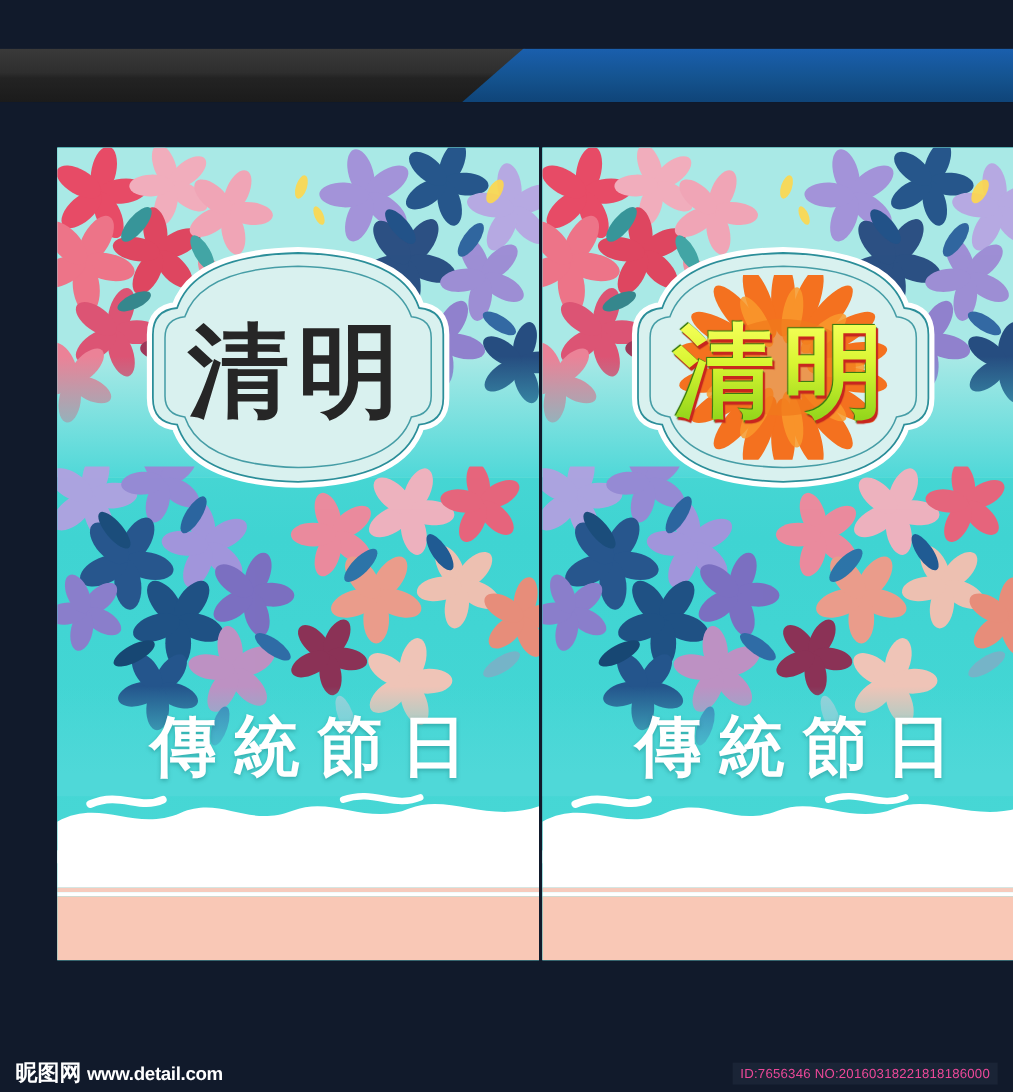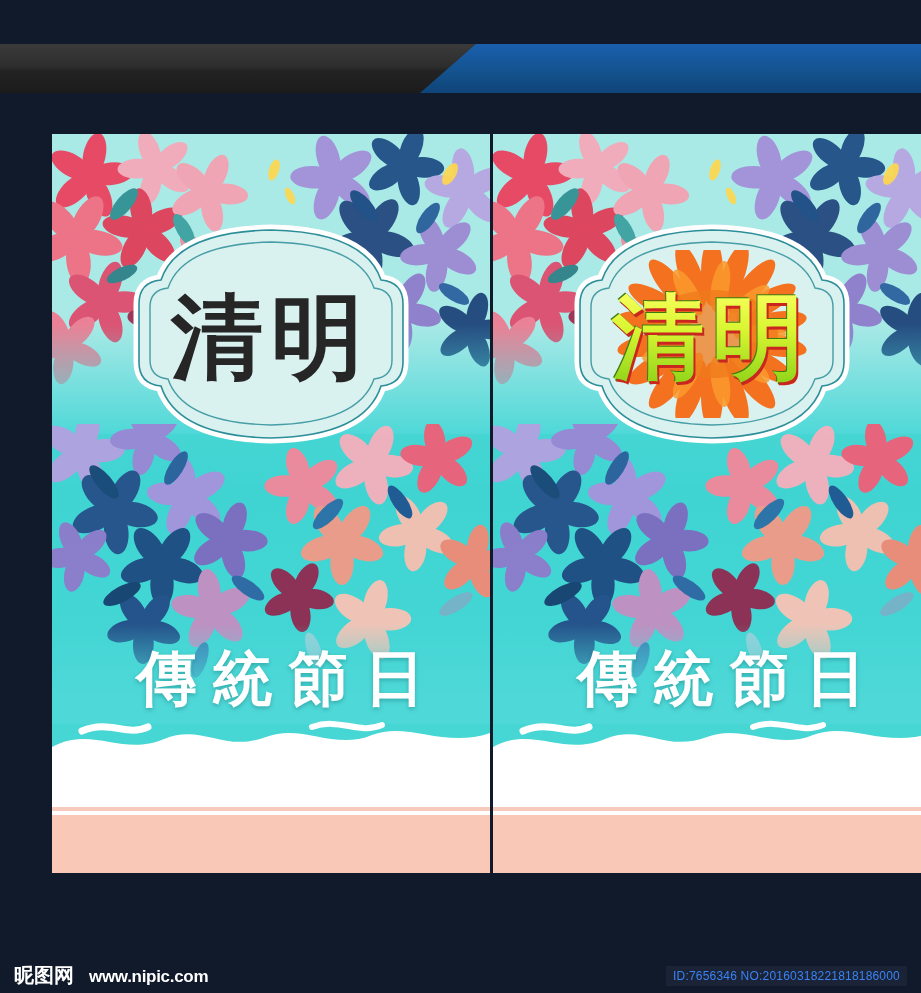--- a/index.html
+++ b/index.html
@@ -221,41 +221,41 @@
   
   #footer {
     position: absolute;
     left: 0; top: 940px;
     width: 921px; height: 53px;
     background: #111a2b;
   }
   #nipic-logo {
     position: absolute;
     left: 14px; top: 962px;
-    display: flex; align-items: baseline; gap: 15px;
+    display: flex; align-items: baseline; gap: 5px;
   }
   .logo-cn {
     font-family: "Liberation Serif", serif;
     font-weight: 700;
     font-size: 20px;
     color: #ffffff;
     letter-spacing: 0px;
   }
   .logo-url {
     font-family: "Liberation Sans", sans-serif;
     font-weight: 700;
     font-size: 17px;
     color: #ffffff;
     letter-spacing: -0.3px;
   }
   #id-badge {
     position: absolute;
     right: 14px; top: 966px;
     background: #1a2436;
-    color: #3b82f6;
+    color: #ec4899;
     font-family: "Liberation Sans", sans-serif;
     font-size: 12px;
     letter-spacing: .2px;
     padding: 3px 7px;
     white-space: nowrap;
   }
 </style>
 </head>
 <body>
 
@@ -572,15 +572,15 @@
     <div class="white-block"></div>
     <div class="peach-line"></div>
     <div class="peach-gap"></div>
     <div class="peach-bar"></div>
   </div>
 </div>
 
 <div id="footer"></div>
 <div id="nipic-logo">
   <span class="logo-cn">昵图网</span>
-  <span class="logo-url">www.nipic.com</span>
+  <span class="logo-url">www.detail.com</span>
 </div>
 <div id="id-badge">ID:7656346 NO:20160318221818186000</div>
 
 </body></html>

